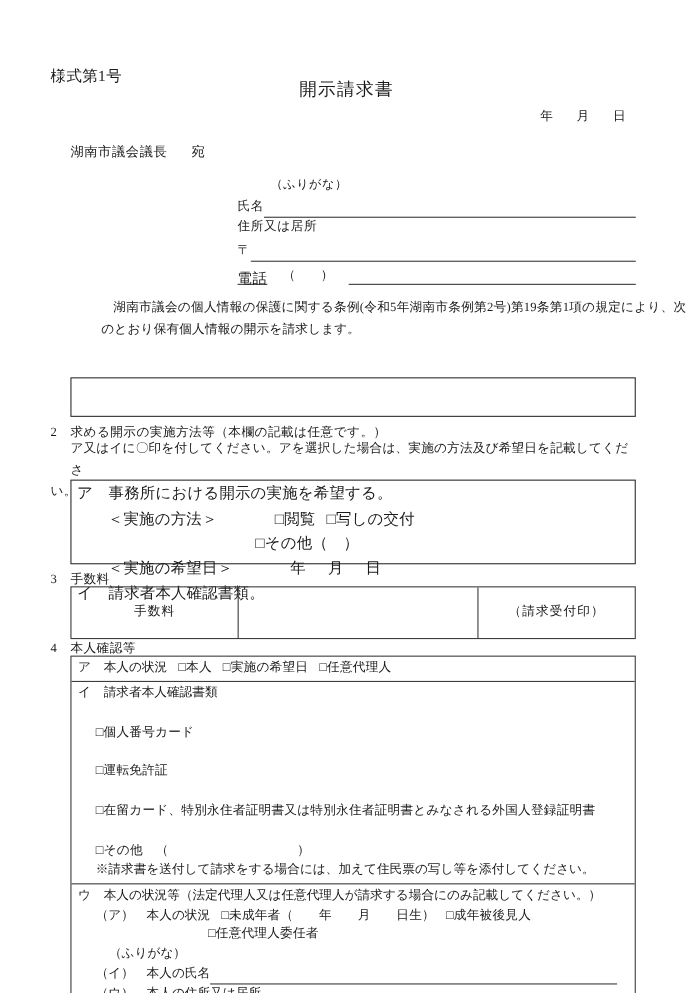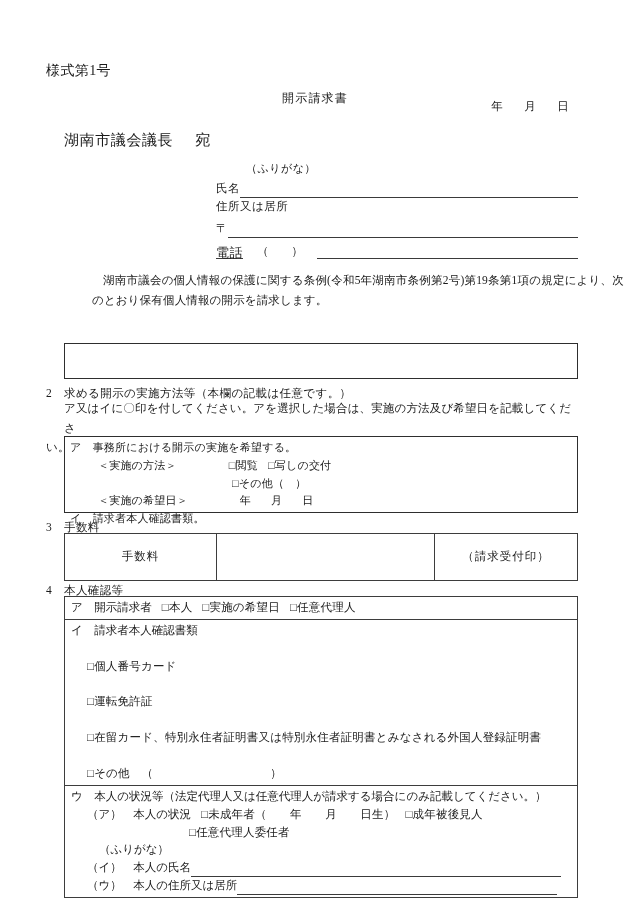--- a/index.html
+++ b/index.html
@@ -26,38 +26,38 @@
     left: 46px;
     top: 60px;
     font-size: 14px;
     letter-spacing: 0.4px;
     text-align: right;
   }
   .doc-title {
     position: absolute;
     left: 0;
     right: 0;
-    top: 89px;
+    top: 70px;
     text-align: center;
-    font-size: 12px;
+    font-size: 16px;
     letter-spacing: 1.2px;
   }
   .date-line {
     position: absolute;
     right: 52px;
     top: 98px;
     font-size: 11.5px;
     letter-spacing: 0.3px;
   }
   .date-line span { padding: 0 9px; }
   .addressee {
     position: absolute;
     left: 64px;
     top: 129px;
-    font-size: 15px;
+    font-size: 12px;
     letter-spacing: 0.6px;
   }
   .addressee .suffix { margin-left: 22px; }
 
   
   .applicant {
     position: absolute;
     left: 216px;
     top: 160px;
     width: 362px;
@@ -143,21 +143,21 @@
   .box {
     position: absolute;
     border: 1px solid #3d3d3d;
     box-sizing: border-box;
     background: #fff;
   }
   .box-thick { border: 1.4px solid #2e2e2e; }
 
   .box-inner {
     padding: 2px 5px;
-    font-size: 11px;
+    font-size: 14px;
     line-height: 1.62;
     letter-spacing: 0.2px;
   }
   .ln { white-space: nowrap; }
   .i1 { padding-left: 16px; }
   .i2 { padding-left: 28px; }
 
   .gap-s { display: inline-block; width: 10px; }
   .gap-m { display: inline-block; width: 20px; }
   .gap-xl { display: inline-block; width: 52px; }
@@ -281,29 +281,30 @@
     <div class="fee-cell fee-c3">（請求受付印）</div>
   </div>
 
   <div class="sec-head" style="left:46px; top:582px;">
     <span class="num">4</span><span>本人確認等</span>
   </div>
 
   <div class="id-box">
 
     <div class="id-row id-divider">
-      <span class="ln">ア　開示請求者</span><span class="gap-s"></span><span class="chk">□本人</span><span class="gap-s"></span><span class="chk">□実施の希望日</span><span class="gap-s"></span><span class="chk">□任意代理人</span>
+      <span class="ln">ア　本人の状況</span><span class="gap-s"></span><span class="chk">□本人</span><span class="gap-s"></span><span class="chk">□実施の希望日</span><span class="gap-s"></span><span class="chk">□任意代理人</span>
     </div>
 
     <div class="id-row id-divider">
       <div class="ln">イ　請求者本人確認書類</div>
       <div class="ln i1 chk">□個人番号カード</div>
       <div class="ln i1 chk">□運転免許証</div>
       <div class="ln i1 chk">□在留カード、特別永住者証明書又は特別永住者証明書とみなされる外国人登録証明書</div>
       <div class="ln i1 chk">□その他　（　　　　　　　　　　）</div>
+      <div class="ln i1">※請求書を送付して請求をする場合には、加えて住民票の写し等を添付してください。</div>
     </div>
 
     <div class="id-row">
       <div class="ln">ウ　本人の状況等（法定代理人又は任意代理人が請求する場合にのみ記載してください。）</div>
       <div class="ln i1">
         <span>（ア）　本人の状況</span><span class="gap-s"></span><span class="chk">□未成年者（　　年　　月　　日生）</span><span class="gap-s"></span><span class="chk">□成年被後見人</span>
       </div>
       <div class="ln" style="padding-left:118px;">
         <span class="chk">□任意代理人委任者</span>
       </div>

